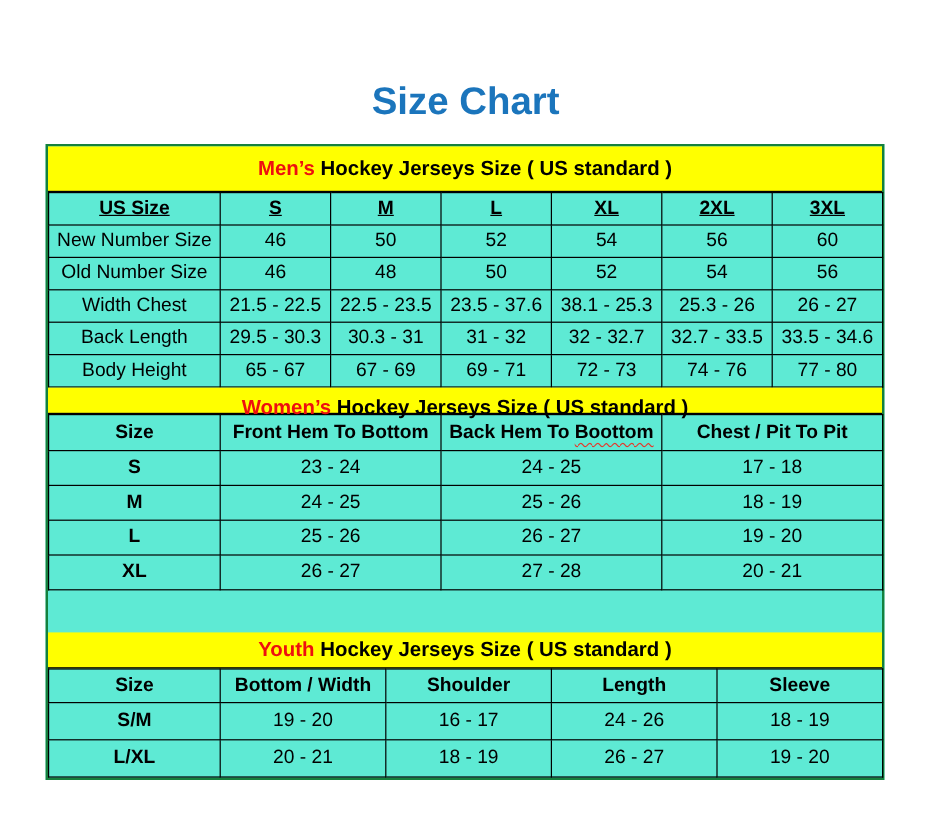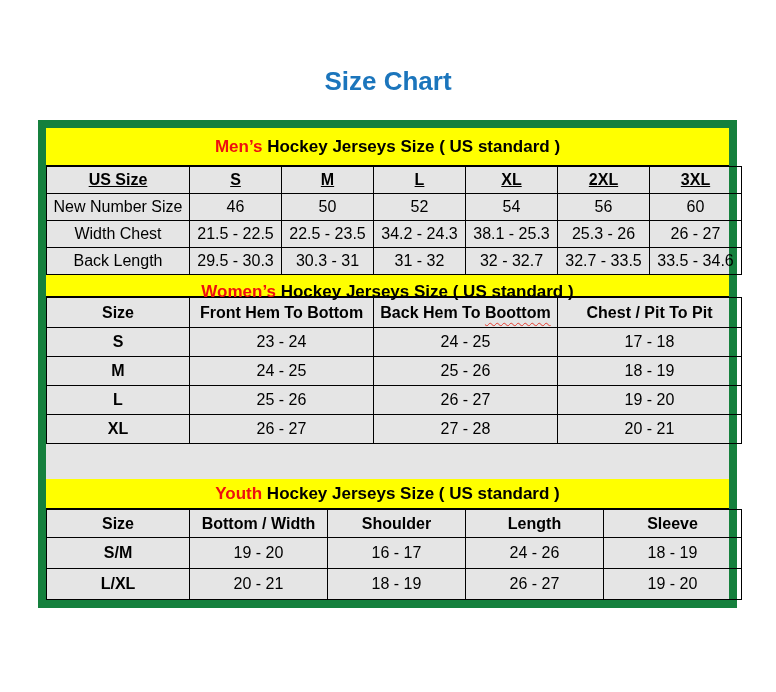--- a/index.html
+++ b/index.html
@@ -8,32 +8,32 @@
     background: #ffffff;
     font-family: "Liberation Sans", sans-serif;
     overflow: hidden;
   }
   .page { position: relative; width: 776px; height: 692px; }
 
   .page-title {
     position: absolute;
     top: 66px; left: 0; width: 776px;
     text-align: center;
-    font-size: 26px;
+    font-size: 32px;
     font-weight: bold;
     color: #1b75bc;
     letter-spacing: 0px;
   }
 
   .chart {
     position: absolute;
     left: 38px; top: 120px;
     width: 699px;
-    border: 8px solid #15803d;
-    background: #e5e5e5;
+    border: 2px solid #15803d;
+    background: #5eead4;
   }
 
   .band {
     background: #ffff00;
     text-align: center;
     font-weight: bold;
     font-size: 17px;
     color: #000000;
     border-bottom: 1px solid #000000;
     white-space: pre;
@@ -112,36 +112,54 @@
         <tr>
           <td class="rowlabel">New Number Size</td>
           <td>46</td>
           <td>50</td>
           <td>52</td>
           <td>54</td>
           <td>56</td>
           <td>60</td>
         </tr>
         <tr>
+          <td class="rowlabel">Old Number Size</td>
+          <td>46</td>
+          <td>48</td>
+          <td>50</td>
+          <td>52</td>
+          <td>54</td>
+          <td>56</td>
+        </tr>
+        <tr>
           <td class="rowlabel">Width Chest</td>
           <td>21.5 - 22.5</td>
           <td>22.5 - 23.5</td>
-          <td>34.2 - 24.3</td>
+          <td>23.5 - 37.6</td>
           <td>38.1 - 25.3</td>
           <td>25.3 - 26</td>
           <td>26 - 27</td>
         </tr>
         <tr>
           <td class="rowlabel">Back Length</td>
           <td>29.5 - 30.3</td>
           <td>30.3 - 31</td>
           <td>31 - 32</td>
           <td>32 - 32.7</td>
           <td>32.7 - 33.5</td>
           <td>33.5 - 34.6</td>
+        </tr>
+        <tr>
+          <td class="rowlabel">Body Height</td>
+          <td>65 - 67</td>
+          <td>67 - 69</td>
+          <td>69 - 71</td>
+          <td>72 - 73</td>
+          <td>74 - 76</td>
+          <td>77 - 80</td>
         </tr>
       </tbody>
     </table>
 
     <div class="band band-women"><span class="hl">Women’s</span><span> Hockey Jerseys Size ( US standard )</span></div>
 
     <table class="women-table">
       <colgroup>
         <col style="width:143px">
           <col style="width:184px">

